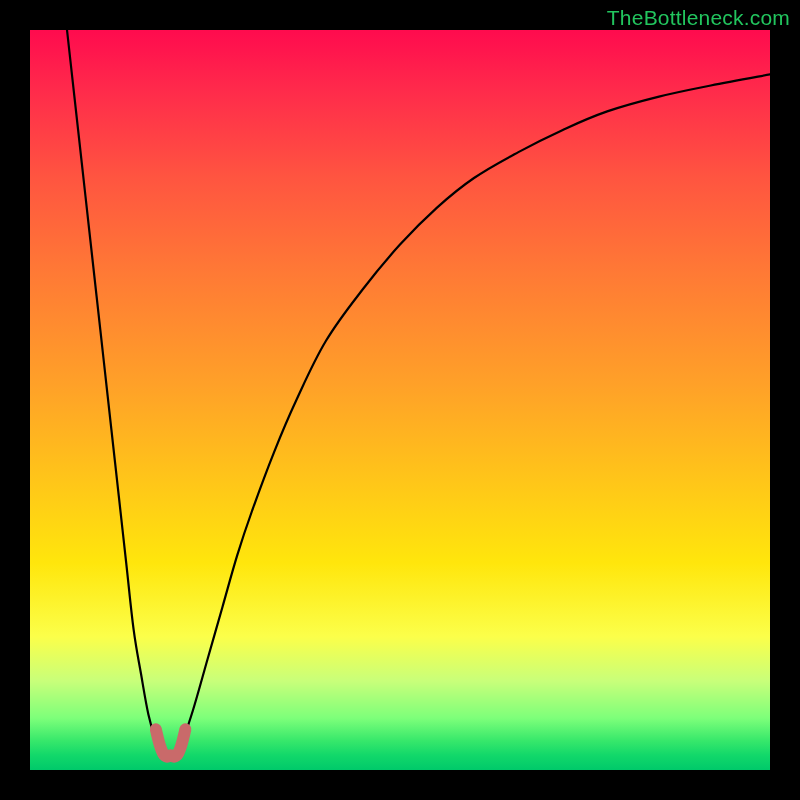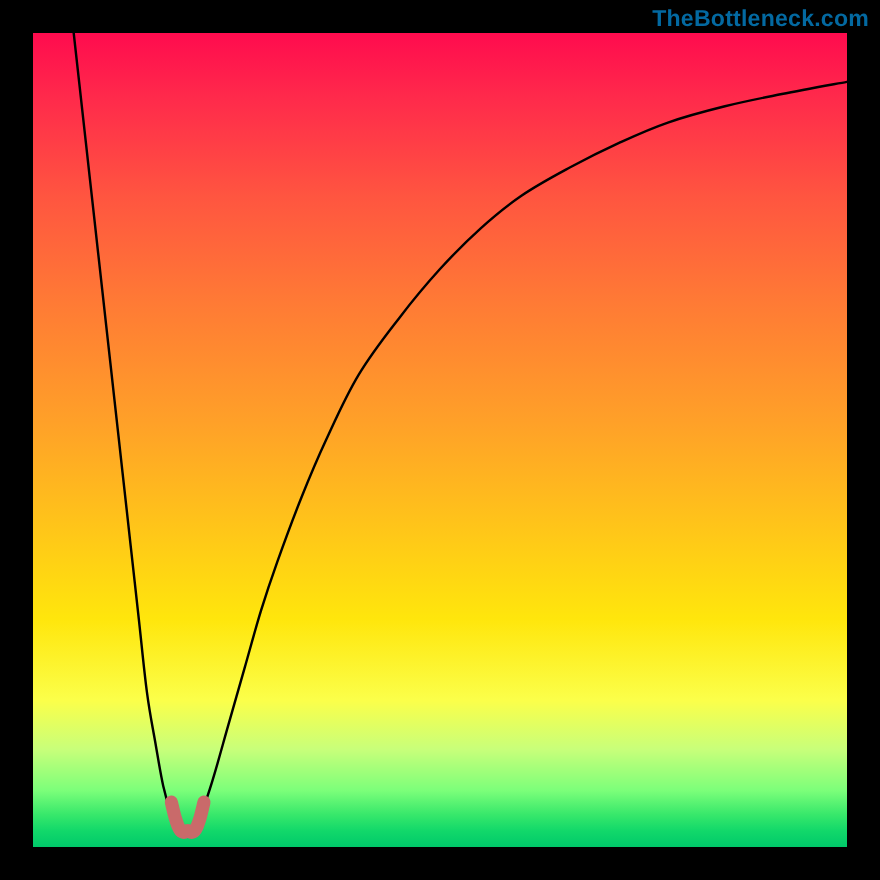--- a/index.html
+++ b/index.html
@@ -42,23 +42,23 @@
       #7dff7a 93%,
       #38e86b 96%,
       #12d86a 98%,
       #00c96a 100%
     );
   }
   .watermark {
     position: absolute;
     top: 6px;
     right: 10px;
-    color: #0369a1;
+    color: #22c55e;
     font-size: 21px;
-    font-weight: 700;
+    font-weight: 400;
     letter-spacing: 0.2px;
     user-select: none;
   }
   svg.curve {
     position: absolute;
     inset: 0;
     width: 100%;
     height: 100%;
   }
 </style>

